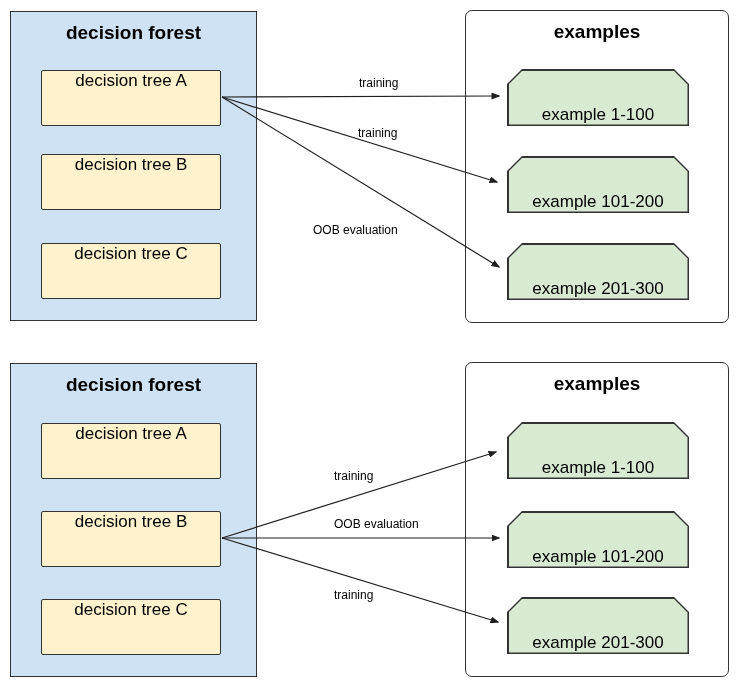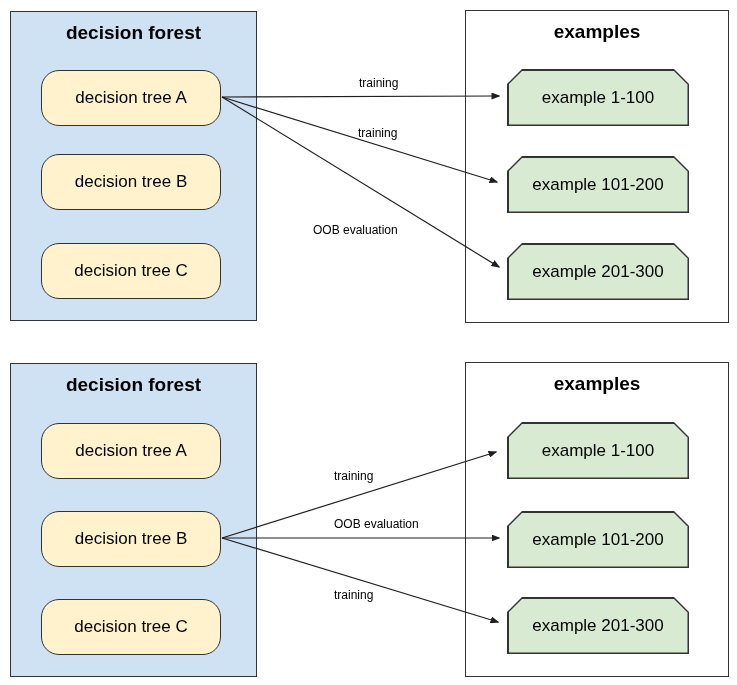--- a/index.html
+++ b/index.html
@@ -21,50 +21,50 @@
     position:relative;
     width:737px;height:685px;
     background:#ffffff;
     overflow:hidden;
   }
   .group-box{
     position:absolute;
     border:1.5px solid var(--border);
   }
   .forest-box{background:var(--forest-fill);}
-  .examples-box{background:var(--examples-fill);}
+  .examples-box{background:var(--examples-fill);border-radius:7px;}
   .box-title{
     position:absolute;
     left:0;top:11px;width:100%;
     text-align:center;
     font-weight:bold;
     font-size:19px;
     line-height:20px;
   }
   .tree-node{
     position:absolute;
     left:30px;width:180px;height:56px;
     background:var(--tree-fill);
     border:1.5px solid var(--border);
-    border-radius:18px;
-    display:flex;align-items:center;justify-content:center;
+    border-radius:2px;
+    display:flex;align-items:flex-start;justify-content:center;
     font-size:17px;
   }
   .example-node{
     position:absolute;
     left:41px;width:182px;height:57px;
     background:var(--border);
     clip-path:polygon(15px 0,calc(100% - 15px) 0,100% 15px,100% 100%,0 100%,0 15px);
   }
   .example-node .inner{
     position:absolute;
     inset:1.5px;
     background:var(--example-fill);
     clip-path:polygon(14px 0,calc(100% - 14px) 0,100% 14px,100% 100%,0 100%,0 14px);
-    display:flex;align-items:center;justify-content:center;
+    display:flex;align-items:flex-end;justify-content:center;
     font-size:17px;
   }
   .arrow-layer{
     position:absolute;left:0;top:0;width:737px;height:685px;
     pointer-events:none;
   }
   .arrow-layer line{stroke:var(--arrow);stroke-width:1.2;}
   .edge-label{
     position:absolute;
     font-size:12px;

